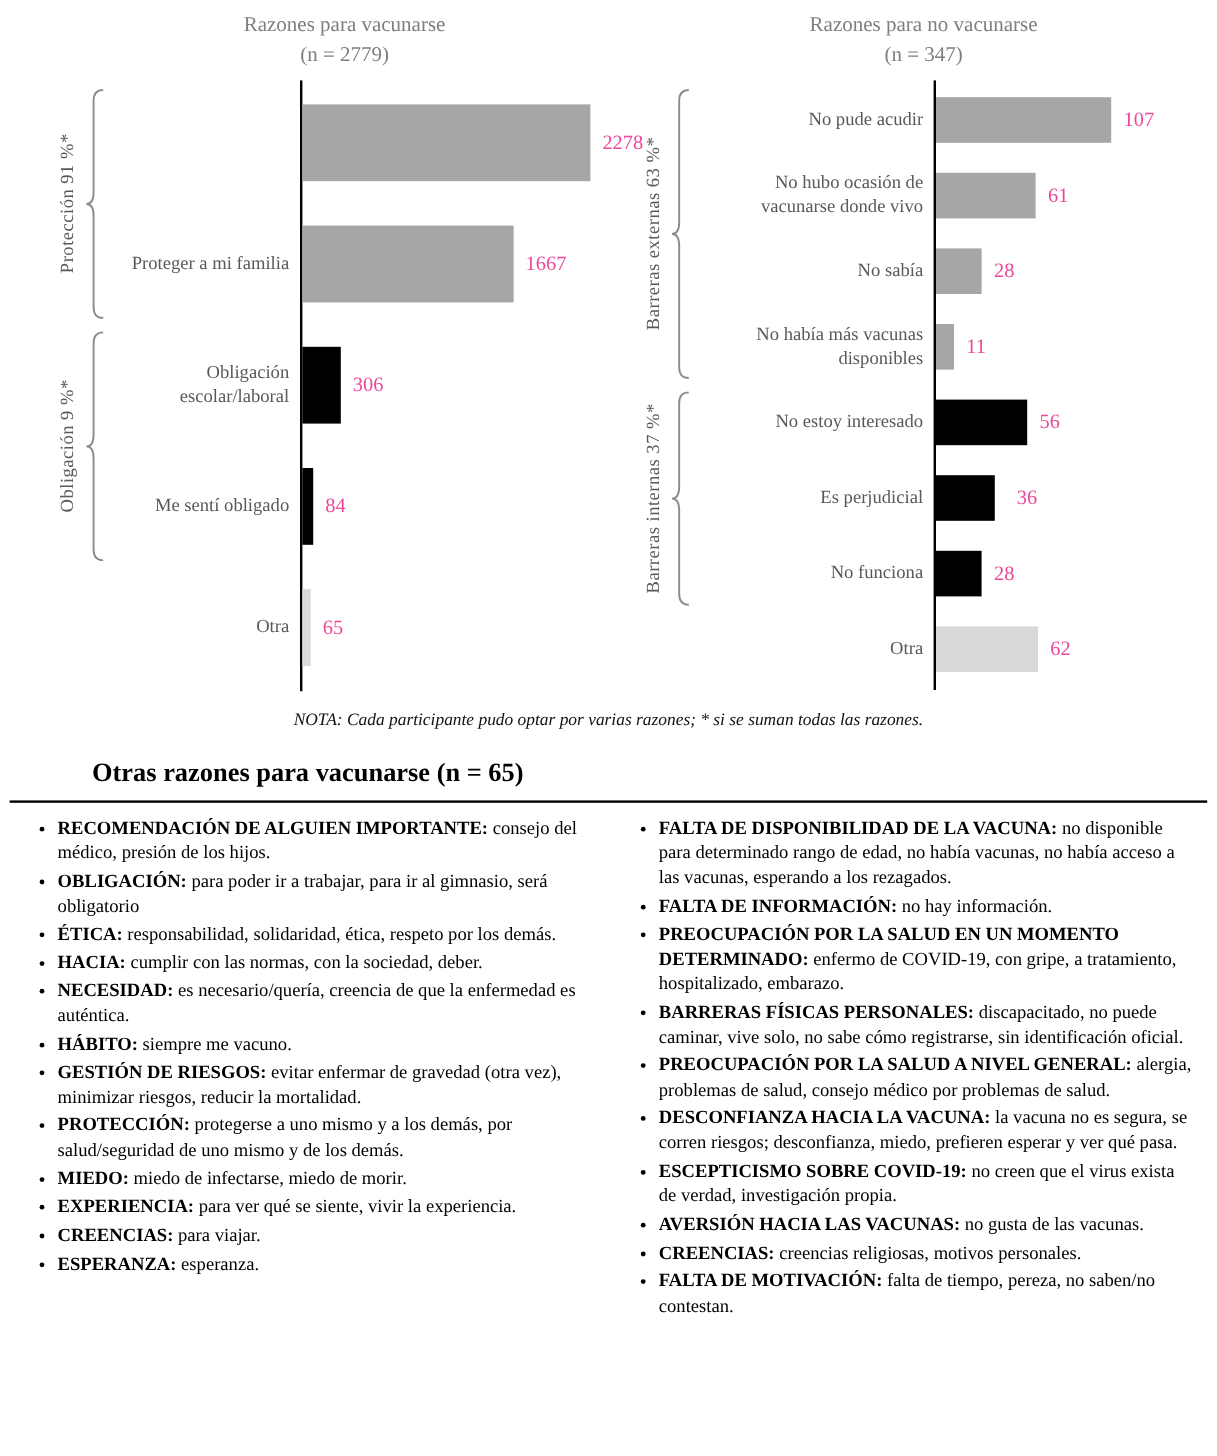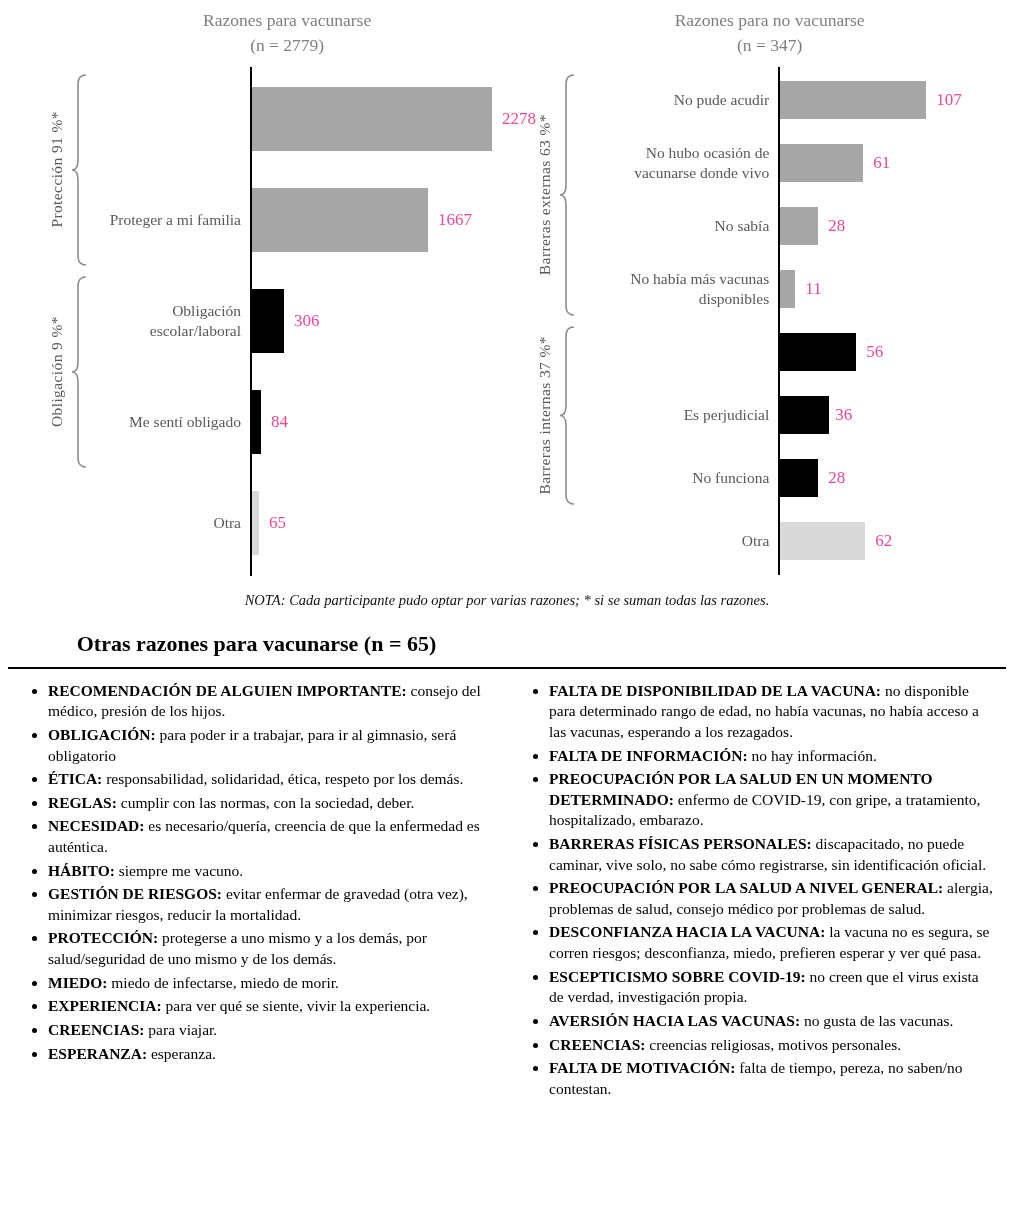--- a/index.html
+++ b/index.html
@@ -127,25 +127,26 @@
           <div class="value-label" style="left: 405px; top: 0px; height: 63px;">107</div>
           <div class="cat-label" style="left: 58px; top: 63px; width: 180px; height: 63px;">No hubo ocasión de vacunarse donde vivo</div>
           <div class="bar" style="left: 249px; top: 75.5px; width: 83px; height: 38px; background: rgb(166, 166, 166);"></div>
           <div class="value-label" style="left: 342px; top: 63px; height: 63px;">61</div>
           <div class="cat-label" style="left: 58px; top: 126px; width: 180px; height: 63px;">No sabía</div>
           <div class="bar" style="left: 249px; top: 138.5px; width: 38px; height: 38px; background: rgb(166, 166, 166);"></div>
           <div class="value-label" style="left: 297px; top: 126px; height: 63px;">28</div>
           <div class="cat-label" style="left: 58px; top: 189px; width: 180px; height: 63px;">No había más vacunas disponibles</div>
           <div class="bar" style="left: 249px; top: 201.5px; width: 15px; height: 38px; background: rgb(166, 166, 166);"></div>
           <div class="value-label" style="left: 274px; top: 189px; height: 63px;">11</div>
+          <div class="cat-label" style="left: 58px; top: 252px; width: 180px; height: 63px;">No estoy interesado</div>
           <div class="bar" style="left: 249px; top: 264.5px; width: 76px; height: 38px; background: rgb(0, 0, 0);"></div>
           <div class="value-label" style="left: 335px; top: 252px; height: 63px;">56</div>
           <div class="cat-label" style="left: 58px; top: 315px; width: 180px; height: 63px;">Es perjudicial</div>
           <div class="bar" style="left: 249px; top: 327.5px; width: 49px; height: 38px; background: rgb(0, 0, 0);"></div>
-          <div class="value-label" style="left: 304px; top: 315px; height: 63px;">36</div>
+          <div class="value-label" style="left: 316px; top: 315px; height: 63px;">36</div>
           <div class="cat-label" style="left: 58px; top: 378px; width: 180px; height: 63px;">No funciona</div>
           <div class="bar" style="left: 249px; top: 390.5px; width: 38px; height: 38px; background: rgb(0, 0, 0);"></div>
           <div class="value-label" style="left: 297px; top: 378px; height: 63px;">28</div>
           <div class="cat-label" style="left: 58px; top: 441px; width: 180px; height: 63px;">Otra</div>
           <div class="bar" style="left: 249px; top: 453.5px; width: 85px; height: 38px; background: rgb(217, 217, 217);"></div>
           <div class="value-label" style="left: 344px; top: 441px; height: 63px;">62</div>
           <div class="group-brace" style="left: 28px; top: 5px; width: 30px; height: 242px;"><svg width="16" height="242" viewBox="0 0 16 242" xmlns="http://www.w3.org/2000/svg">
               <path d="M 15 1 Q 7 1 7 10 L 7 111 Q 7 121 1 121 Q 7 121 7 131 L 7 232 Q 7 241 15 241" fill="none" stroke="#8c8c8c" stroke-width="1.6"></path>
             </svg></div>
           <div class="group-rot-label" style="left: 0px; top: 5px; width: 28px; height: 242px;">
@@ -168,21 +169,21 @@
   </div>
 
   <hr class="rule">
 
   <div class="lists-row">
     <div class="lists-col">
       <ul id="list-left">
           <li><strong>RECOMENDACIÓN DE ALGUIEN IMPORTANTE:</strong> consejo del médico, presión de los hijos.</li>
           <li><strong>OBLIGACIÓN:</strong> para poder ir a trabajar, para ir al gimnasio, será obligatorio</li>
           <li><strong>ÉTICA:</strong> responsabilidad, solidaridad, ética, respeto por los demás.</li>
-          <li><strong>REGLAS:</strong> cumplir con las normas, con la sociedad, deber.</li>
+          <li><strong>HACIA:</strong> cumplir con las normas, con la sociedad, deber.</li>
           <li><strong>NECESIDAD:</strong> es necesario/quería, creencia de que la enfermedad es auténtica.</li>
           <li><strong>HÁBITO:</strong> siempre me vacuno.</li>
           <li><strong>GESTIÓN DE RIESGOS:</strong> evitar enfermar de gravedad (otra vez), minimizar riesgos, reducir la mortalidad.</li>
           <li><strong>PROTECCIÓN:</strong> protegerse a uno mismo y a los demás, por salud/seguridad de uno mismo y de los demás.</li>
           <li><strong>MIEDO:</strong> miedo de infectarse, miedo de morir.</li>
           <li><strong>EXPERIENCIA:</strong> para ver qué se siente, vivir la experiencia.</li>
           <li><strong>CREENCIAS:</strong> para viajar.</li>
           <li><strong>ESPERANZA:</strong> esperanza.</li>
         </ul>
     </div>

